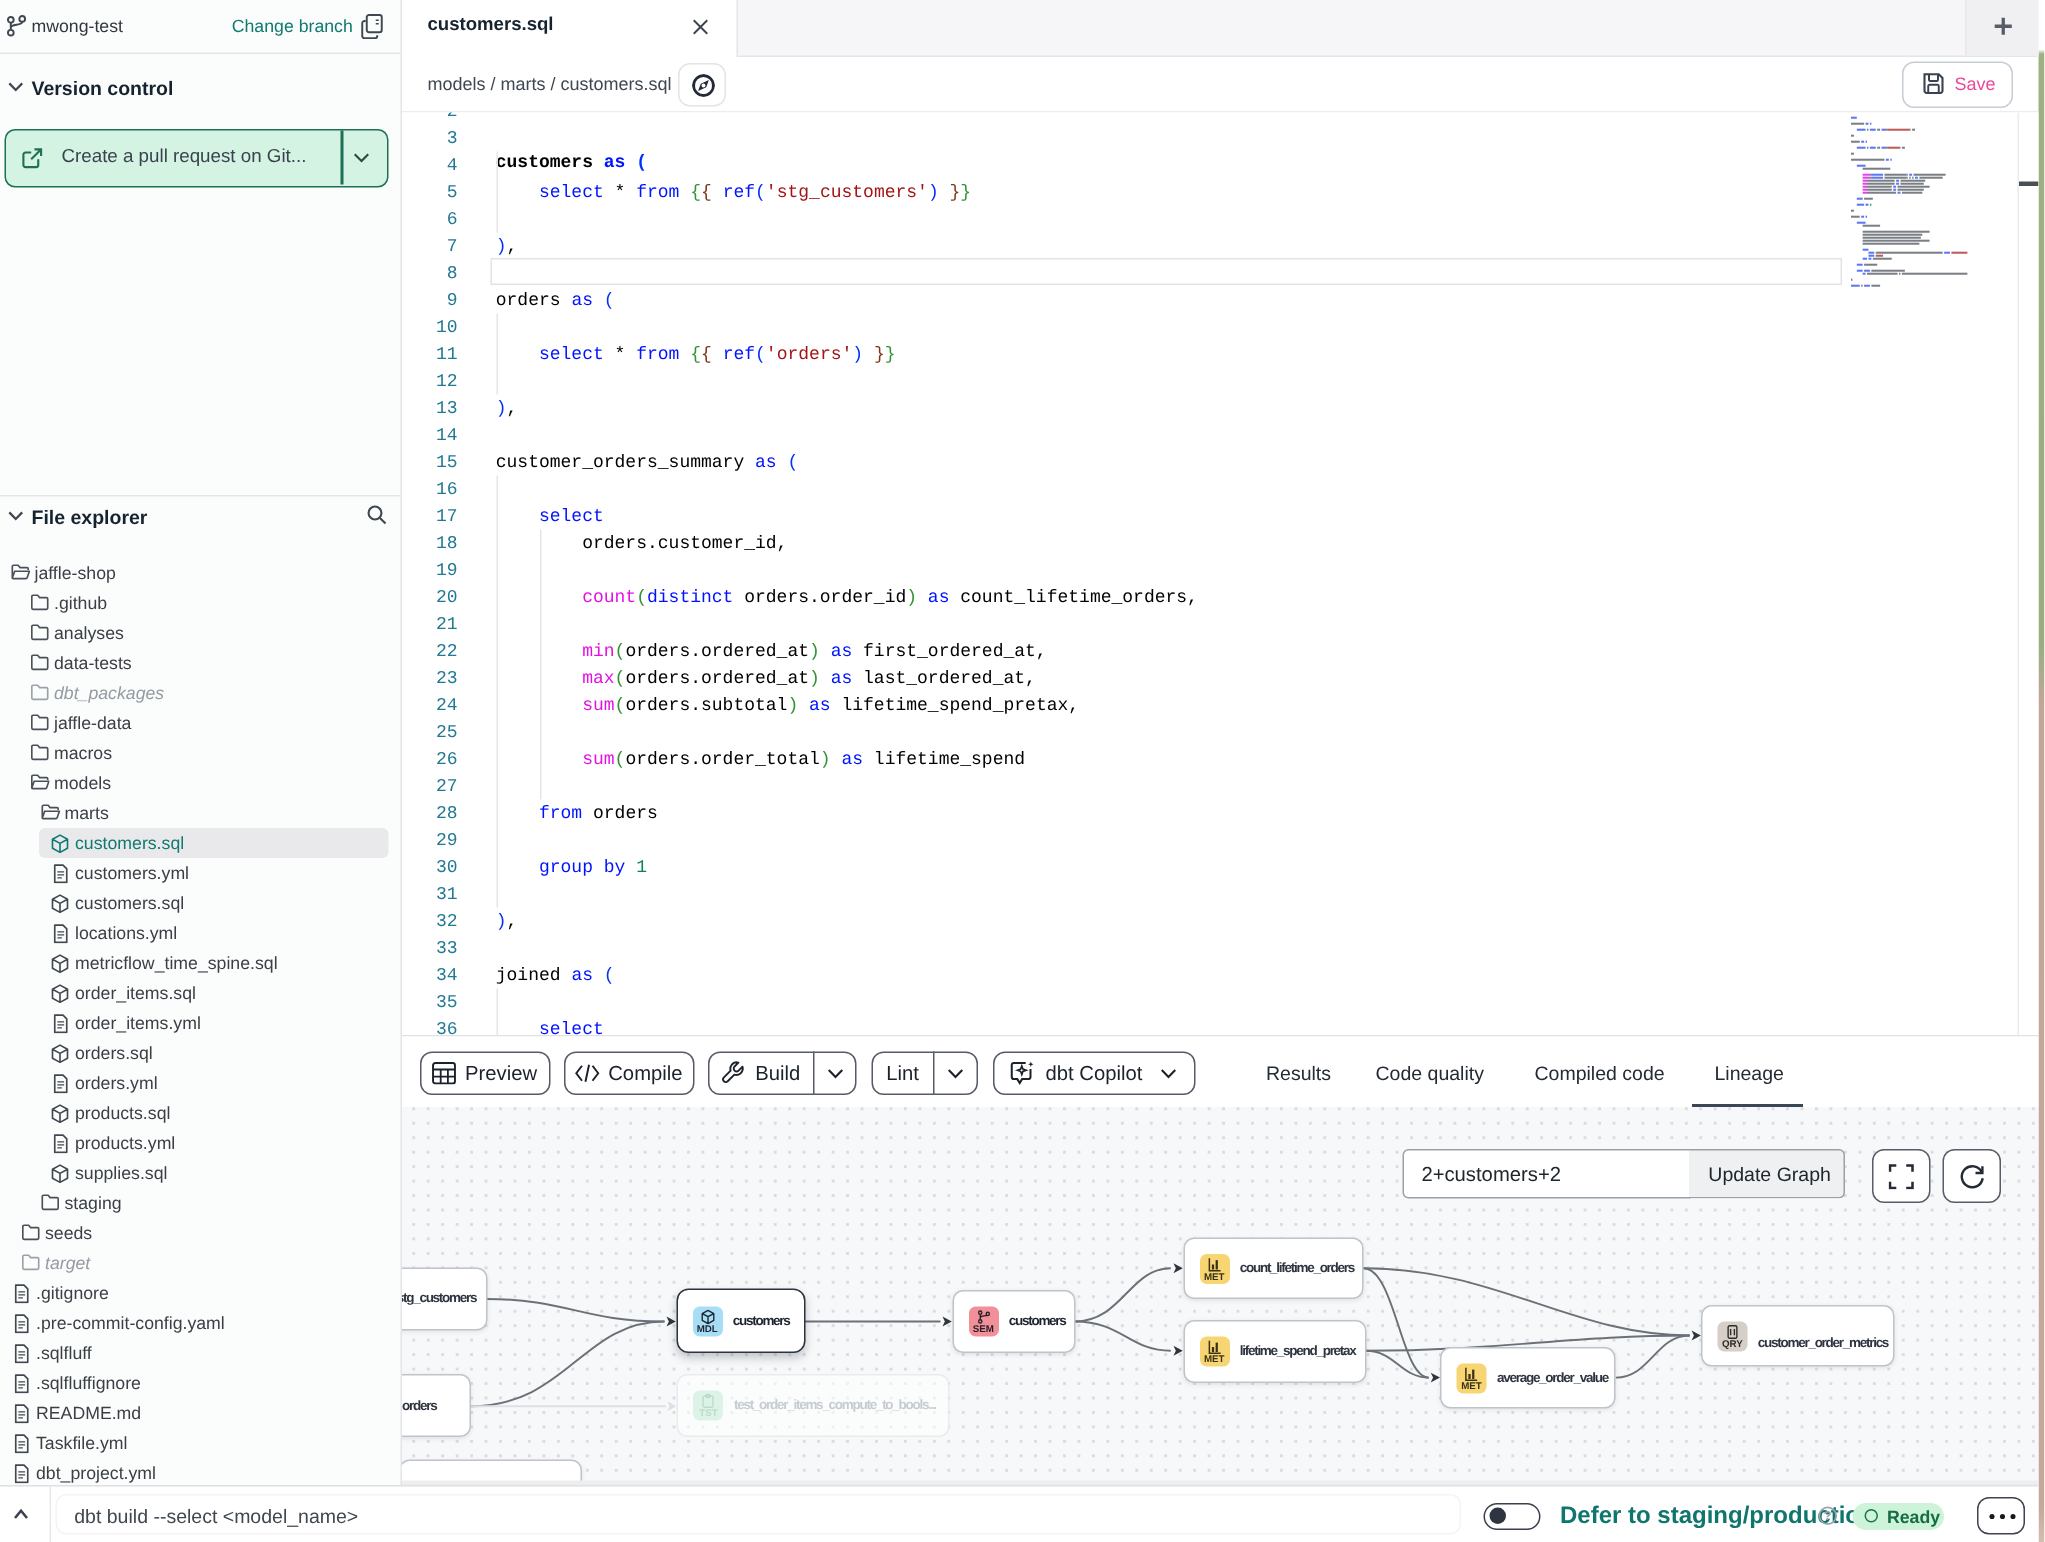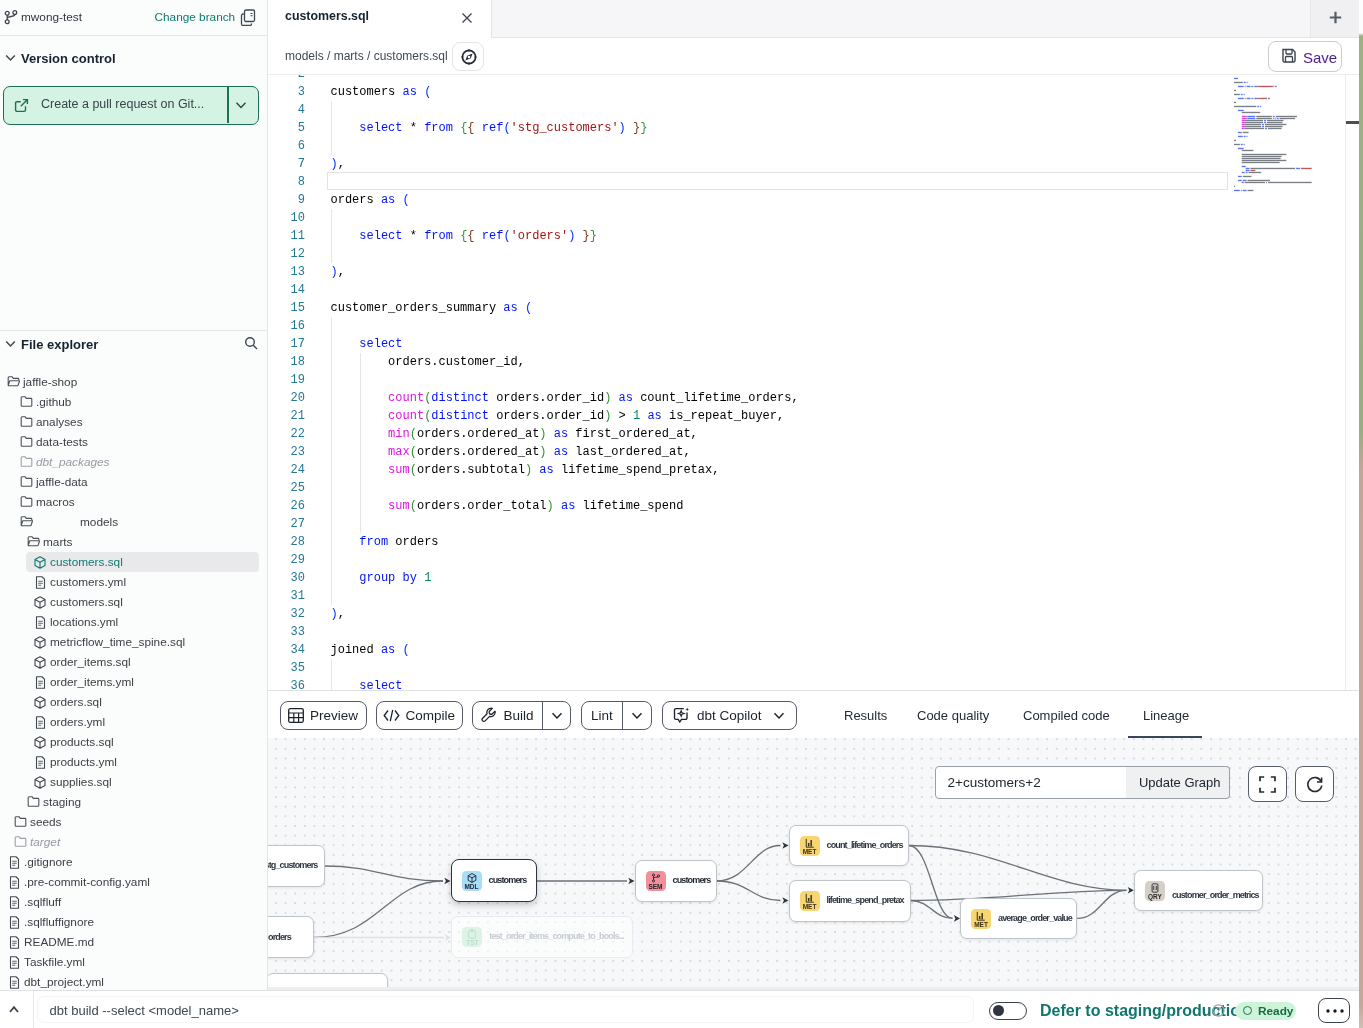--- a/index.html
+++ b/index.html
@@ -29,21 +29,21 @@
 #cmdtext { left:49.5px; top:1002.5px; font-size:13px; color:#3f4750; }
 #statsep { left:32.5px; top:991px; width:1px; height:37px; background:#e8e9ea; }
 
 
 #tabbar { left:268px; top:0; width:1091px; height:37.5px; background:#f6f6f8; border-bottom:1px solid #e4e5e7; }
 #tab1 { left:268px; top:0; width:224px; height:38px; background:#fff; border-right:1px solid #e4e5e7; }
 #tabtitle { left:285px; top:9px; font-size:12.4px; font-weight:bold; color:#16232e; }
 #bcrumb { left:285px; top:49px; font-size:12px; color:#3f4852; }
 #compassbtn { left:452px; top:42px; width:32px; height:29px; border:1px solid #e3e4e6; border-radius:8px; background:#fff; }
 #savebtn { left:1268px; top:41px; width:74px; height:31px; border:1px solid #c7cdd4; border-radius:8px; background:#fff; }
-#savetxt { left:1303px; top:49px; font-size:15px; color:#4c1d95; }
+#savetxt { left:1303px; top:49px; font-size:12px; color:#ec4899; }
 
 
 #editor { left:268px; top:75px; width:1091px; height:616px; background:#fff; border-bottom:1px solid #e0e1e3; overflow:hidden; }
 .cl { position:absolute; left:62.5px; font-family:"Liberation Mono", monospace; font-size:12px; line-height:18px; white-space:pre; color:#000; }
 .ln { position:absolute; width:37px; text-align:right; font-family:"Liberation Mono", monospace; font-size:12px; line-height:18px; color:#237893; }
 .kw { color:#0013ff; }
 .fn { color:#e312e3; }
 .str { color:#a31515; }
 .num { color:#098658; }
 .b1 { color:#0431fa; }
@@ -161,21 +161,21 @@
 <div class="row" style="left:0;top:492px;width:268px;">
       <svg class="abs" style="left:20.0px;top:4.0px;" width="13" height="12" viewBox="0 0 13 12">
         <path d="M1.2 2.4 V1.6 a0.8 0.8 0 0 1 0.8 -0.8 h3.1 l1.3 1.6 h4.6 a0.8 0.8 0 0 1 0.8 0.8 v6.2 a0.8 0.8 0 0 1 -0.8 0.8 h-9 a0.8 0.8 0 0 1 -0.8 -0.8 Z" fill="none" stroke="#4a5058" stroke-width="1.1"></path>
       </svg>
       <div class="nm" style="left:36px;">macros</div>
     </div>
 <div class="row" style="left:0;top:512px;width:268px;">
       <svg class="abs" style="left:20.0px;top:4.0px;" width="13" height="12" viewBox="0 0 13 12">
         <path d="M1.2 9.4 V1.6 a0.8 0.8 0 0 1 0.8 -0.8 h3.1 l1.3 1.6 h4.6 a0.8 0.8 0 0 1 0.8 0.8 v0.8 M1.2 9.4 l1.6 -4.6 h9.8 l-1.5 4.4 a0.8 0.8 0 0 1 -0.76 0.56 h-8.4 a0.8 0.8 0 0 1 -0.74 -0.36 Z" fill="none" stroke="#4a5058" stroke-width="1.1"></path>
       </svg>
-      <div class="nm" style="left:36px;margin-left:44px;">models</div>
+      <div class="nm" style="left:36px;">models</div>
     </div>
 <div class="row" style="left:0;top:532px;width:268px;">
       <svg class="abs" style="left:27.0px;top:4.0px;" width="13" height="12" viewBox="0 0 13 12">
         <path d="M1.2 9.4 V1.6 a0.8 0.8 0 0 1 0.8 -0.8 h3.1 l1.3 1.6 h4.6 a0.8 0.8 0 0 1 0.8 0.8 v0.8 M1.2 9.4 l1.6 -4.6 h9.8 l-1.5 4.4 a0.8 0.8 0 0 1 -0.76 0.56 h-8.4 a0.8 0.8 0 0 1 -0.74 -0.36 Z" fill="none" stroke="#4a5058" stroke-width="1.1"></path>
       </svg>
       <div class="nm" style="left:43px;">marts</div>
     </div>
 <div class="row" style="left:0;top:552px;width:268px;">
       <div class="sel-bg" style="top:0;"></div>
       <svg class="abs" style="left:34.0px;top:3.5px;" width="12" height="13" viewBox="0 0 24 26">
@@ -375,21 +375,21 @@
 </svg>
 <svg class="abs" style="left:1281px;top:48px;" width="16" height="16" viewBox="0 0 16 16">
 <path d="M2 1.5 h9.5 L14 4 V12.5 a1.5 1.5 0 0 1 -1.5 1.5 h-9 A1.5 1.5 0 0 1 2 12.5 Z" fill="none" stroke="#39424e" stroke-width="1.4"></path>
 <path d="M5 1.8 v3.4 a0.8 0.8 0 0 0 0.8 0.8 h4.4 a0.8 0.8 0 0 0 0.8 -0.8 V1.8 M4.5 14 v-4.6 a0.9 0.9 0 0 1 0.9 -0.9 h5.2 a0.9 0.9 0 0 1 0.9 0.9 V14" fill="none" stroke="#39424e" stroke-width="1.3"></path>
 </svg>
 
 <div class="abs" id="editor">
 <div id="codelines" style="position:absolute;left:0;top:1px;width:1091px;height:616px;">
 <div class="ln" style="top:-11px;">2</div>
 <div class="ln" style="top:7px;">3</div>
-<div class="cl" style="top:7px;">customers <span class="kw">as</span> <span class="b1">(</span></div>
+<div class="cl" style="top:23px;font-weight:bold;">customers <span class="kw">as</span> <span class="b1">(</span></div>
 <div class="ln" style="top:25px;">4</div>
 <div class="ln" style="top:43px;">5</div>
 <div class="cl" style="top:43px;">    <span class="kw">select</span> * <span class="kw">from</span> <span class="b2">{</span><span class="b3">{</span> <span class="kw">ref</span><span class="b1">(</span><span class="str">'stg_customers'</span><span class="b1">)</span> <span class="b3">}</span><span class="b2">}</span></div>
 <div class="ln" style="top:61px;">6</div>
 <div class="ln" style="top:79px;">7</div>
 <div class="cl" style="top:79px;"><span class="b1">)</span>,</div>
 <div class="ln" style="top:97px;">8</div>
 <div class="ln" style="top:115px;">9</div>
 <div class="cl" style="top:115px;">orders <span class="kw">as</span> <span class="b1">(</span></div>
 <div class="ln" style="top:133px;text-align:right;">10</div>
@@ -403,21 +403,20 @@
 <div class="cl" style="top:223px;">customer_orders_summary <span class="kw">as</span> <span class="b1">(</span></div>
 <div class="ln" style="top:241px;">16</div>
 <div class="ln" style="top:259px;">17</div>
 <div class="cl" style="top:259px;">    <span class="kw">select</span></div>
 <div class="ln" style="top:277px;">18</div>
 <div class="cl" style="top:277px;">        orders.customer_id,</div>
 <div class="ln" style="top:295px;">19</div>
 <div class="ln" style="top:313px;">20</div>
 <div class="cl" style="top:313px;">        <span class="fn">count</span><span class="b2">(</span><span class="kw">distinct</span> orders.order_id<span class="b2">)</span> <span class="kw">as</span> count_lifetime_orders,</div>
 <div class="ln" style="top:331px;">21</div>
-<div class="cl" style="top:331px;">        <span class="fn">count</span><span class="b2">(</span><span class="kw">distinct</span> orders.order_id<span class="b2">)</span> &gt; <span class="num">1</span> <span class="kw">as</span> is_repeat_buyer,</div>
 <div class="ln" style="top:349px;">22</div>
 <div class="cl" style="top:349px;">        <span class="fn">min</span><span class="b2">(</span>orders.ordered_at<span class="b2">)</span> <span class="kw">as</span> first_ordered_at,</div>
 <div class="ln" style="top:367px;">23</div>
 <div class="cl" style="top:367px;">        <span class="fn">max</span><span class="b2">(</span>orders.ordered_at<span class="b2">)</span> <span class="kw">as</span> last_ordered_at,</div>
 <div class="ln" style="top:385px;">24</div>
 <div class="cl" style="top:385px;">        <span class="fn">sum</span><span class="b2">(</span>orders.subtotal<span class="b2">)</span> <span class="kw">as</span> lifetime_spend_pretax,</div>
 <div class="ln" style="top:403px;">25</div>
 <div class="ln" style="top:421px;">26</div>
 <div class="cl" style="top:421px;">        <span class="fn">sum</span><span class="b2">(</span>orders.order_total<span class="b2">)</span> <span class="kw">as</span> lifetime_spend</div>
 <div class="ln" style="top:439px;">27</div>

